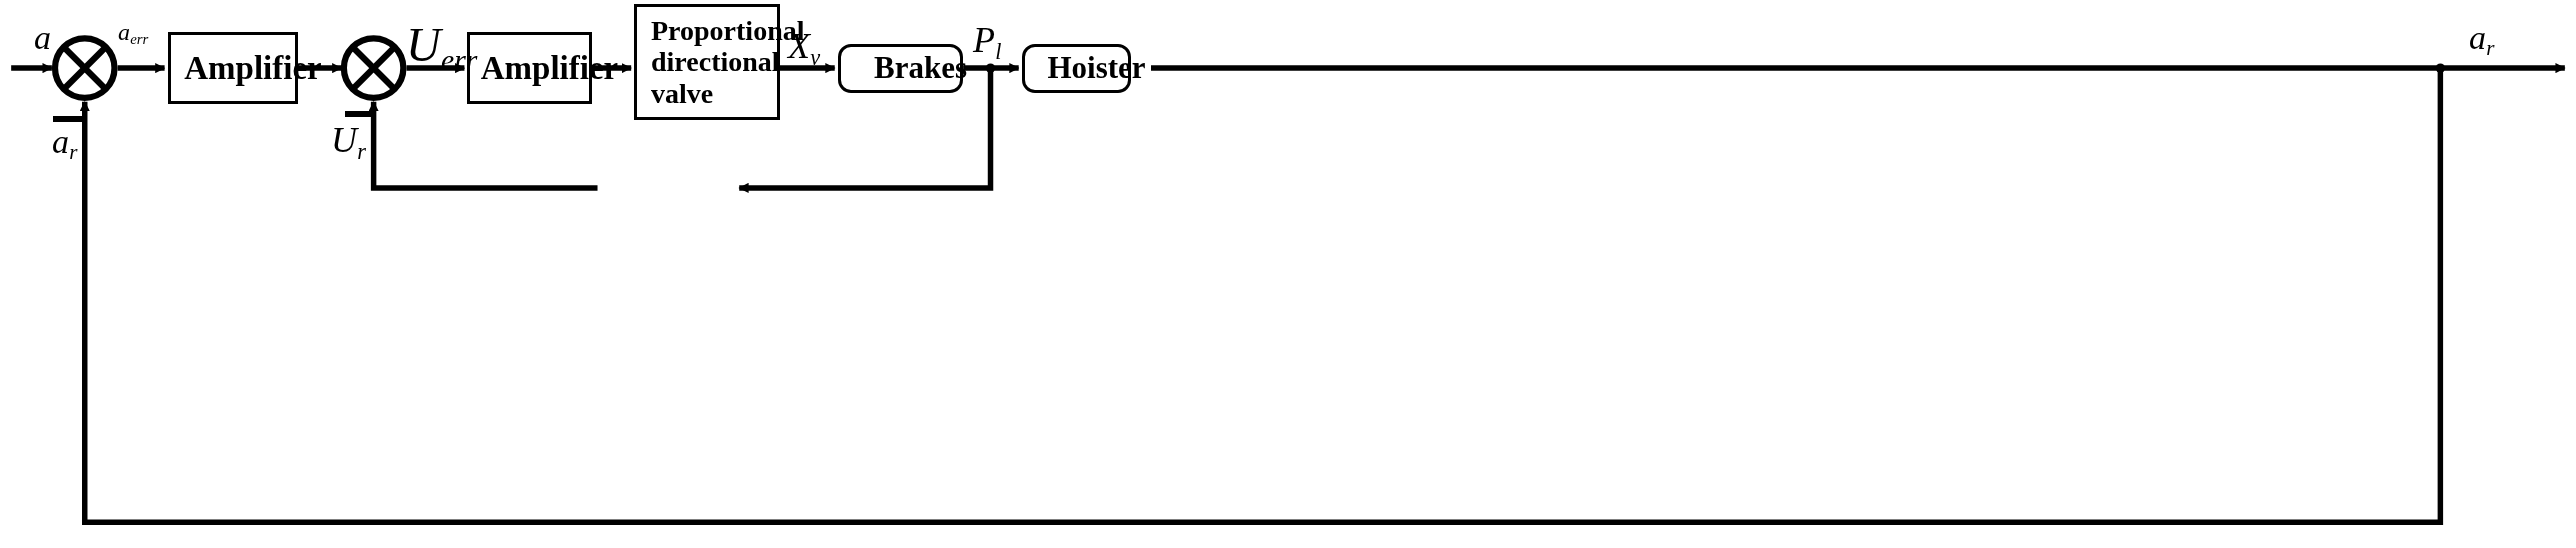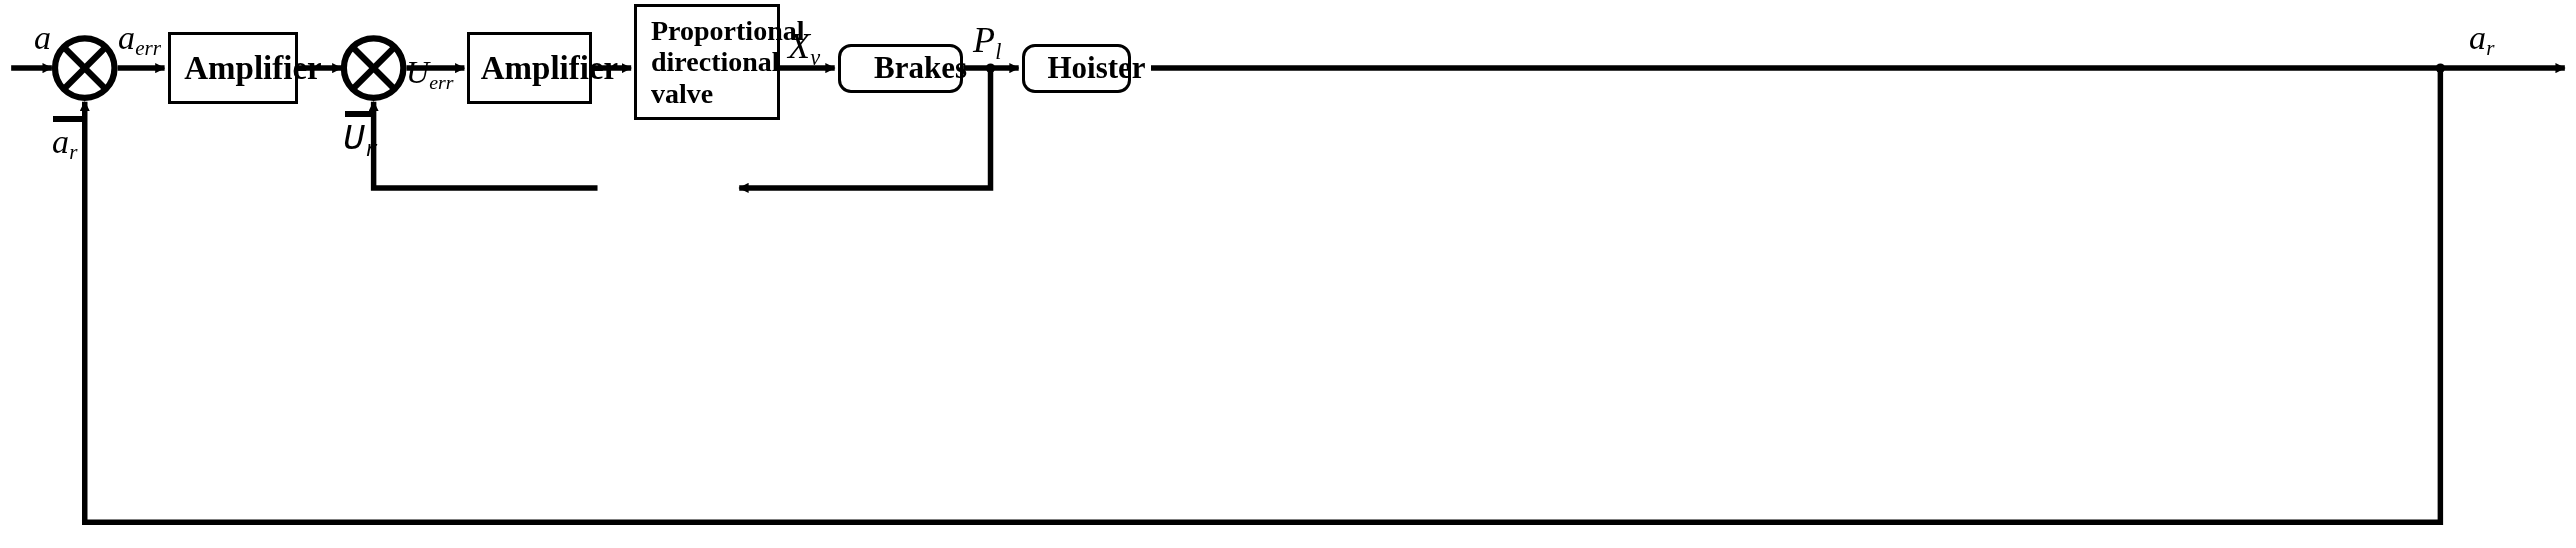--- a/index.html
+++ b/index.html
@@ -138,35 +138,35 @@
 
   <div class="blk center blk-thin" style="left:1022px; top:44px; width:109px; height:49px; font-size:31px;">
     <span>Hoister</span>
   </div>
 
 
   <div class="lbl" style="left:34px; top:19px; font-size:34px;">
     <span>a</span>
   </div>
 
-  <div class="lbl" style="left:118px; top:19px; font-size:34px;">
+  <div class="lbl" style="left:118px; top:19px; font-size:24px;">
     <span>a</span><span class="sub">err</span>
   </div>
 
   <div class="ovb" style="left:53px; top:116px; width:31px;"></div>
   <div class="lbl" style="left:52px; top:123px; font-size:34px;">
     <span>a</span><span class="sub">r</span>
   </div>
 
-  <div class="lbl" style="left:406px; top:17px; font-size:32px;margin-top:37px;">
+  <div class="lbl" style="left:406px; top:17px; font-size:48px;">
     <span>U</span><span class="sub">err</span>
   </div>
 
   <div class="ovb" style="left:345px; top:111px; width:31px;"></div>
-  <div class="lbl" style="left:343px; top:119px; font-size:36px;font-family:Liberation Mono, monospace;">
+  <div class="lbl" style="left:331px; top:119px; font-size:36px;">
     <span>U</span><span class="sub">r</span>
   </div>
 
   <div class="lbl" style="left:788px; top:25px; font-size:36px;text-align:center;">
     <span>X</span><span class="sub">v</span>
   </div>
 
   <div class="lbl" style="left:973px; top:19px; font-size:36px;">
     <span>P</span><span class="sub">l</span>
   </div>

